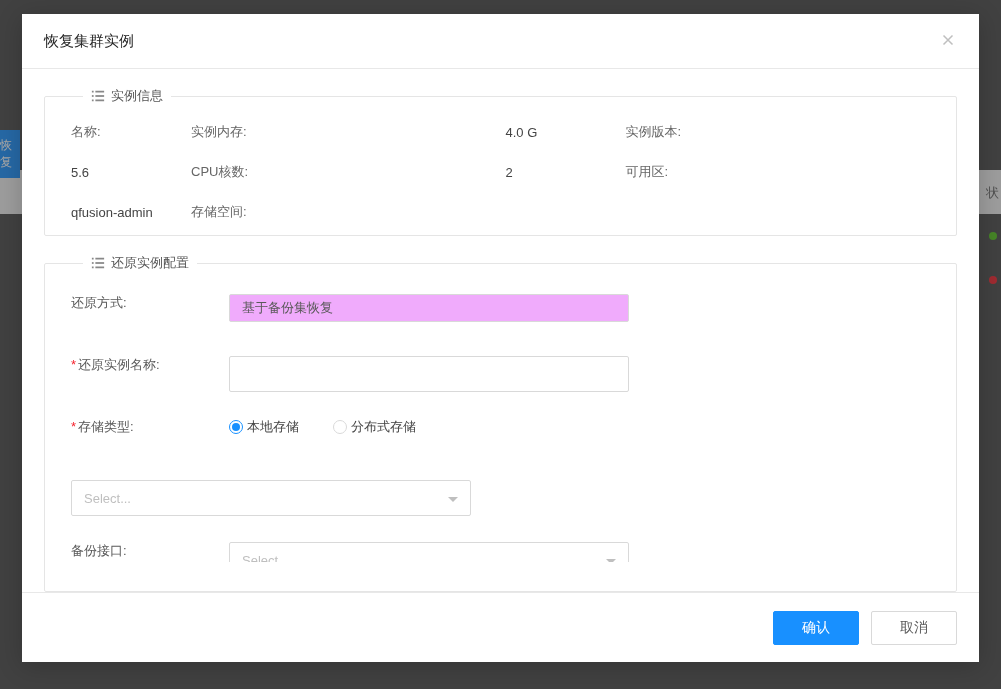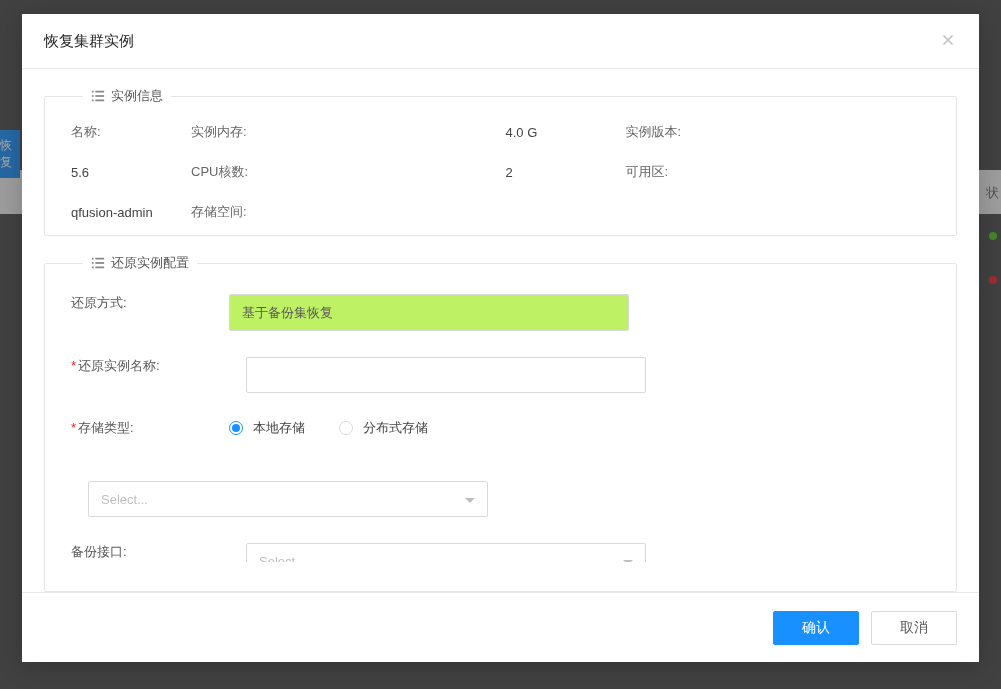--- a/index.html
+++ b/index.html
@@ -39,28 +39,28 @@
   .config-scroll::-webkit-scrollbar { width: 16px; }
   .config-scroll::-webkit-scrollbar-track { background: #f1f1f1; }
   .config-scroll::-webkit-scrollbar-thumb { background: #c1c1c1; border: 2px solid #f1f1f1; }
 
   .form-row { display: flex; align-items: flex-start; min-height: 36px; margin-bottom: 26px; }
   .form-row:first-child { margin-top: 4px; }
   .form-label { width: 158px; color: #595959; font-size: 13px; }
   .req { color: #f5222d; margin-right: 2px; }
   .form-control { flex: 0 0 400px; }
 
-  input.text, .select { width: 400px; height: 36px; border: 1px solid #d9d9d9; border-radius: 2px; padding: 0 12px; font-size: 13px; color: #333; background: #fff; margin-left: 17px; }
+  input.text, .select { width: 400px; height: 36px; border: 1px solid #d9d9d9; border-radius: 2px; padding: 0 12px; font-size: 13px; color: #333; background: #fff; }
   input.text::placeholder { color: #bfbfbf; }
   .select { display: flex; align-items: center; justify-content: space-between; color: #bfbfbf; cursor: pointer; }
   .select .caret { color: #bfbfbf; }
-  .readonly-box { width: 400px; height: 37px; border: 1px solid #d9d9d9; border-radius: 2px; padding: 0 12px; font-size: 13px; color: #595959; display: flex; align-items: center; background: #bef264; }
+  .readonly-box { width: 400px; height: 28px; border: 1px solid #d9d9d9; border-radius: 2px; padding: 0 12px; font-size: 13px; color: #595959; display: flex; align-items: center; background: #f0abfc; }
 
   .radio-group { display: flex; gap: 34px; align-items: center; }
-  .radio-item { display: flex; align-items: center; gap: 10px; cursor: pointer; font-size: 13px; color: #444; }
+  .radio-item { display: flex; align-items: center; gap: 4px; cursor: pointer; font-size: 13px; color: #444; }
   .radio-dot { width: 14px; height: 14px; border-radius: 50%; border: 1px solid #d9d9d9; display: inline-flex; align-items: center; justify-content: center; }
   .radio-item.selected .radio-dot { border-color: #1890ff; }
   .radio-item.selected .radio-dot::after { content: ""; width: 8px; height: 8px; background: #1890ff; border-radius: 50%; }
 
   .btn { height: 34px; min-width: 86px; padding: 0 18px; border-radius: 2px; font-size: 14px; cursor: pointer; display: inline-flex; align-items: center; justify-content: center; }
   .btn-primary { background: #1890ff; color: #fff; border: 1px solid #1890ff; }
   .btn-default { background: #fff; color: #595959; border: 1px solid #d9d9d9; }
 </style>
 </head>
 <body>

